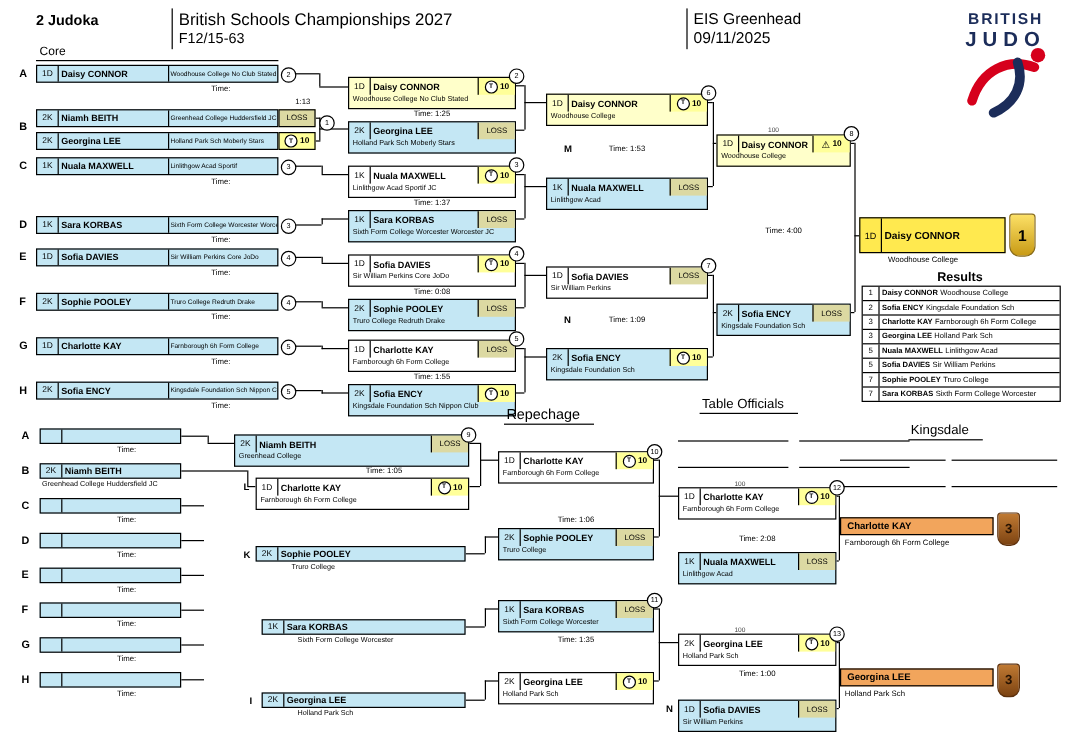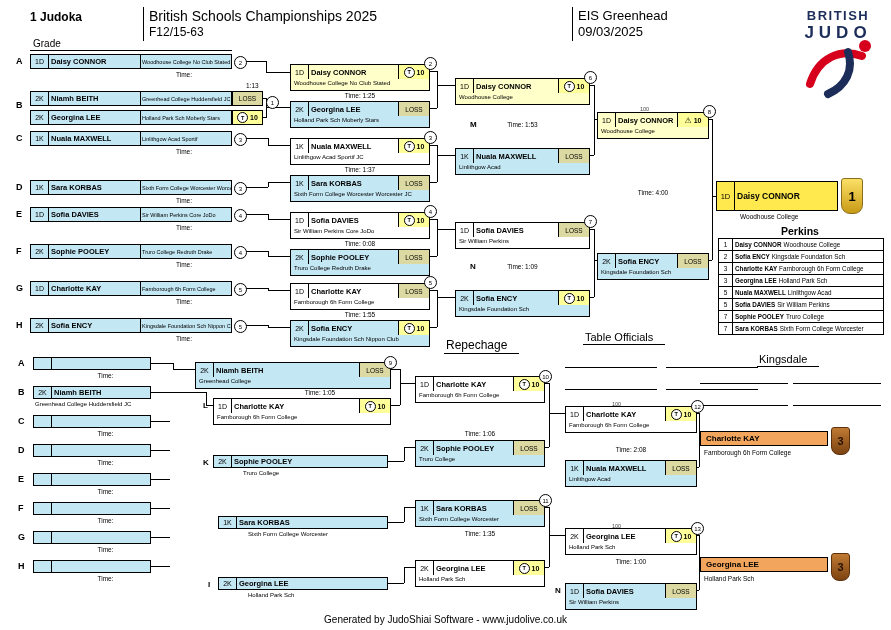--- a/index.html
+++ b/index.html
@@ -49,39 +49,39 @@
   .rank{width:13px;flex:none;border-right:1px solid #000;font-size:6.5px;display:flex;
         align-items:center;justify-content:center;}
   .rtxt{flex:1;min-width:0;font-size:6.3px;display:flex;align-items:center;gap:2px;
         padding-left:2px;white-space:nowrap;overflow:hidden;}
 </style>
 </head>
 <body>
 
 <div id="sheet">
 
-  <div class="abs" style="left:30px;top:10px;font-size:12px;font-weight:bold">1 Judoka</div>
+  <div class="abs" style="left:30px;top:10px;font-size:12px;font-weight:bold">2 Judoka</div>
   <div class="vl" style="left:143px;top:7px;height:34px"></div>
-  <div class="abs" style="left:149px;top:8px;font-size:14px">British Schools Championships 2025</div>
+  <div class="abs" style="left:149px;top:8px;font-size:14px">British Schools Championships 2027</div>
   <div class="abs" style="left:149px;top:25px;font-size:12px">F12/15-63</div>
   <div class="vl" style="left:572px;top:7px;height:34px"></div>
   <div class="abs" style="left:578px;top:8px;font-size:13px">EIS Greenhead</div>
-  <div class="abs" style="left:578px;top:24px;font-size:13px">09/03/2025</div>
+  <div class="abs" style="left:578px;top:24px;font-size:13px">09/11/2025</div>
 
   <svg class="abs" style="left:788px;top:4px" width="100" height="95" viewBox="0 0 100 95">
     <text x="50" y="16" text-anchor="middle" font-size="13" font-weight="bold" fill="#1c2d5a" letter-spacing="1.5">BRITISH</text>
     <text x="50" y="34" text-anchor="middle" font-size="17" font-weight="bold" fill="#1c2d5a" letter-spacing="5">JUDO</text>
     <g>
       <path d="M22,80 C30,54 52,44 74,52" stroke="#d6001c" stroke-width="8" fill="none" stroke-linecap="round"></path>
       <path d="M40,90 C58,82 66,66 60,48" stroke="#1c2d5a" stroke-width="8" fill="none" stroke-linecap="round"></path>
       <circle cx="77" cy="42" r="6" fill="#d6001c"></circle>
     </g>
   </svg>
 
-  <div class="abs" style="left:33px;top:38px;font-size:10px">Grade</div>
+  <div class="abs" style="left:33px;top:38px;font-size:10px">Core</div>
   <div class="hl" style="left:30px;top:50px;width:202px"></div>
 
   <div class="lt" style="left:16px;top:56px">A</div>
   <div class="lt" style="left:16px;top:100px">B</div>
   <div class="lt" style="left:16px;top:133px">C</div>
   <div class="lt" style="left:16px;top:182px">D</div>
   <div class="lt" style="left:16px;top:209px">E</div>
   <div class="lt" style="left:16px;top:246px">F</div>
   <div class="lt" style="left:16px;top:283px">G</div>
   <div class="lt" style="left:16px;top:320px">H</div>
@@ -375,21 +375,21 @@
   <div class="vl" style="left:712px;top:119px;height:141px"></div>
   <div class="hl" style="left:712px;top:196px;width:4px"></div>
 
   <div class="row gold" style="left:716px;top:181px;width:122px;height:30px">
     <div class="gcell" style="font-size:7.5px">1D</div>
     <div class="ncell" style="font-size:8.5px">Daisy CONNOR</div>
   </div>
   <div class="clubtxt" style="left:740px;top:213px;font-size:6.5px">Woodhouse College</div>
   <div class="medal m1" style="left:841px;top:178px">1</div>
 
-  <div class="abs" style="left:718px;top:225px;width:164px;text-align:center;font-size:10.5px;font-weight:bold">Perkins</div>
+  <div class="abs" style="left:718px;top:225px;width:164px;text-align:center;font-size:10.5px;font-weight:bold">Results</div>
   <div class="res">
     <div class="rrow">
         <div class="rank">1</div>
         <div class="rtxt">
           <b>Daisy CONNOR</b>
           <span>Woodhouse College</span>
         </div>
       </div>
     <div class="rrow">
         <div class="rank">2</div>
@@ -435,21 +435,21 @@
       </div>
     <div class="rrow">
         <div class="rank">7</div>
         <div class="rtxt">
           <b>Sara KORBAS</b>
           <span>Sixth Form College Worcester</span>
         </div>
       </div>
   </div>
 
-  <div class="sect" style="left:444px;top:338px;font-size:12px">Repechage</div>
+  <div class="sect" style="left:420px;top:338px;font-size:12px">Repechage</div>
 
   <div class="lt" style="left:18px;top:358px">A</div>
   <div class="lt" style="left:18px;top:387px">B</div>
   <div class="lt" style="left:18px;top:416px">C</div>
   <div class="lt" style="left:18px;top:445px">D</div>
   <div class="lt" style="left:18px;top:474px">E</div>
   <div class="lt" style="left:18px;top:503px">F</div>
   <div class="lt" style="left:18px;top:532px">G</div>
   <div class="lt" style="left:18px;top:561px">H</div>
 
@@ -687,15 +687,14 @@
   <div class="hl" style="left:666px;top:367px;width:92px"></div>
   <div class="hl" style="left:565px;top:389px;width:92px"></div>
   <div class="hl" style="left:666px;top:389px;width:92px"></div>
 
   <div class="sect" style="left:757px;top:353px">Kingsdale</div>
   <div class="hl" style="left:700px;top:383px;width:88px"></div>
   <div class="hl" style="left:793px;top:383px;width:88px"></div>
   <div class="hl" style="left:700px;top:405px;width:88px"></div>
   <div class="hl" style="left:793px;top:405px;width:88px"></div>
 
-  <div class="abs" style="left:0;top:614px;width:891px;text-align:center;font-size:10px">Generated by JudoShiai Software - www.judolive.co.uk</div>
 
 </div>
 
 </body></html>

